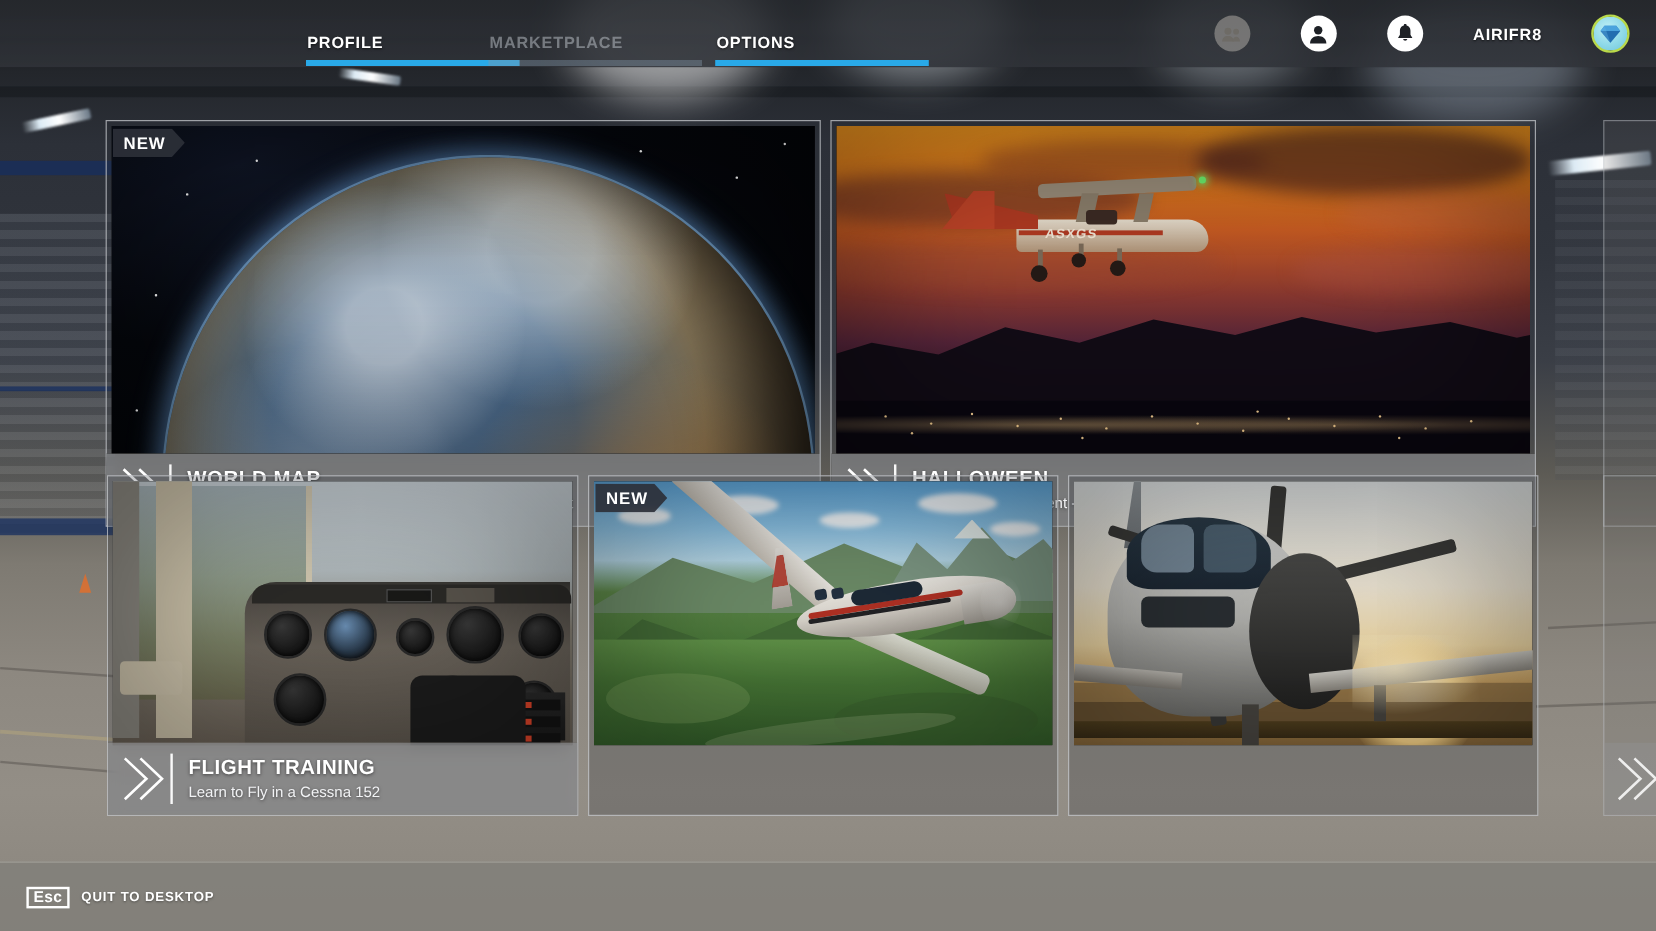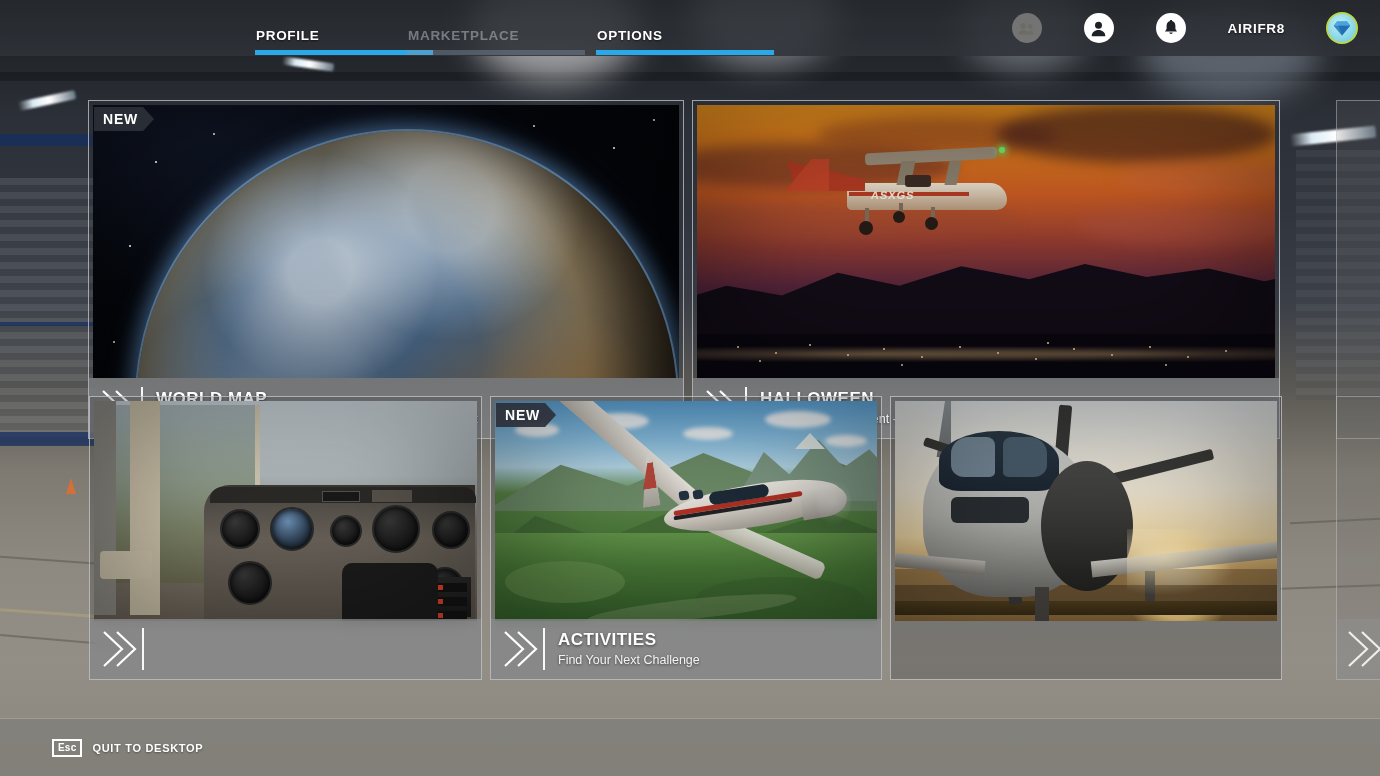--- a/index.html
+++ b/index.html
@@ -337,25 +337,25 @@
   }
 
   
   .bottombar {
     position: absolute; left: 0; bottom: 0; width: 1380px; height: 58px;
     background: rgba(128,126,120,0.72);
     border-top: 1px solid rgba(180,178,172,0.55);
     display: flex; align-items: center; z-index: 30;
   }
   .esc-key {
-    margin-left: 52px; margin-right: 10px;
+    margin-left: 22px; margin-right: 10px;
     min-width: 25px; height: 18px; padding: 0 4px;
     border: 2px solid #ffffff;
     display: flex; align-items: center; justify-content: center;
-    font-size: 10px; font-weight: bold; color: #ffffff; letter-spacing: 0.2px;
+    font-size: 13px; font-weight: bold; color: #ffffff; letter-spacing: 0.2px;
   }
   .quit-label {
     font-size: 11px; font-weight: bold; color: #ffffff; letter-spacing: 0.7px;
     text-shadow: 0 1px 2px rgba(0,0,0,0.4);
   }
 </style>
 </head>
 <body>
 
 <div id="app">
@@ -580,20 +580,24 @@
           </div>
         </div>
         <div class="vignette"></div>
       </div>
       <div class="footer">
         <svg class="chev" viewBox="0 0 40 42">
           <path d="M4 4 L22 21 L4 38" fill="none" stroke="#ffffff" stroke-width="2.2"></path>
           <path d="M17 4 L35 21 L17 38" fill="none" stroke="#ffffff" stroke-width="2.2"></path>
         </svg>
         <div class="vrule"></div>
+        <div class="ftext">
+          <div class="ftitle">FLIGHT TRAINING</div>
+          <div class="fsub">Learn to Fly in a Cessna 152</div>
+        </div>
       </div>
     </div>
 
     <div class="card tall" style="left:490px;top:340px;width:392px;height:284px;">
       <div class="thumb">
         <div class="art art-alps">
           <div class="cloudpuff" style="left:20px;top:22px;width:44px;height:14px;"></div>
           <div class="cloudpuff" style="left:96px;top:12px;width:58px;height:16px;"></div>
           <div class="cloudpuff" style="left:188px;top:26px;width:50px;height:13px;"></div>
           <div class="cloudpuff" style="left:270px;top:10px;width:66px;height:17px;"></div>
@@ -620,31 +624,20 @@
             <div style="position:absolute;left:34px;top:-4px;width:18px;height:50px;background:linear-gradient(180deg,#e8e5df,#a8a29a);clip-path:polygon(0 100%,62% 0,100% 0,100% 100%);transform:rotate(-9deg);"></div>
             <div style="position:absolute;left:36px;top:2px;width:14px;height:26px;background:#b53225;clip-path:polygon(0 100%,60% 0,100% 0,100% 100%);transform:rotate(-9deg);opacity:0.85;"></div>
             <div style="position:absolute;left:212px;top:18px;width:34px;height:46px;border-radius:50%;background:radial-gradient(circle,rgba(255,255,255,0.28) 0%,rgba(255,255,255,0.06) 60%,rgba(255,255,255,0) 80%);"></div>
           </div>
         </div>
         <div class="vignette"></div>
       </div>
       <div class="newtag">
         <span>NEW</span>
       </div>
-      <div class="footer">
-        <svg class="chev" viewBox="0 0 40 42">
-          <path d="M4 4 L22 21 L4 38" fill="none" stroke="#ffffff" stroke-width="2.2"></path>
-          <path d="M17 4 L35 21 L17 38" fill="none" stroke="#ffffff" stroke-width="2.2"></path>
-        </svg>
-        <div class="vrule"></div>
-        <div class="ftext">
-          <div class="ftitle">ACTIVITIES</div>
-          <div class="fsub">Find Your Next Challenge</div>
-        </div>
-      </div>
     </div>
 
     <div class="card tall" style="left:890px;top:340px;width:392px;height:284px;">
       <div class="thumb">
         <div class="art art-news">
           <div class="sun" style="left:228px;top:128px;width:110px;height:110px;"></div>
           <div class="runway" style="top:168px;height:16px;background:#8b6f46;opacity:0.75;"></div>
           <div class="runway" style="top:184px;height:30px;background:#6e5634;"></div>
           <div class="runway" style="top:200px;height:14px;background:linear-gradient(180deg,#53411f,#3b2e17);"></div>
 

